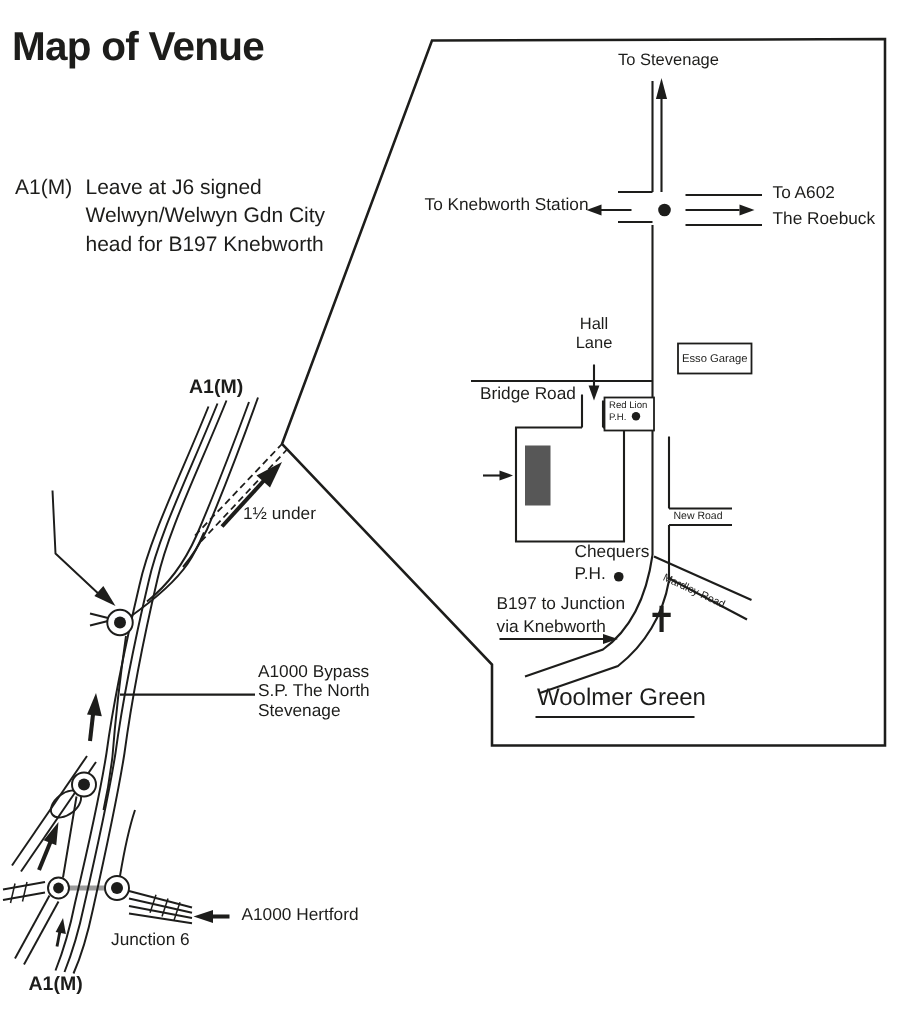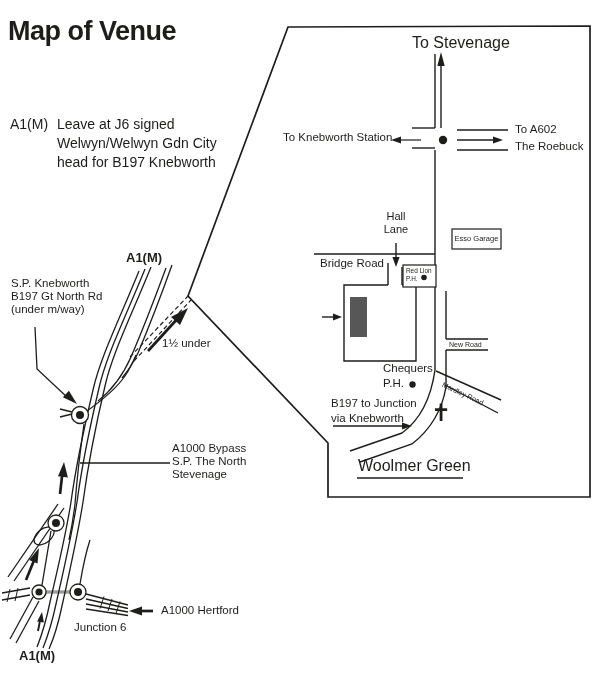--- a/index.html
+++ b/index.html
@@ -3,21 +3,21 @@
 <meta charset="utf-8">
 <style>
   :root { --ink:#1d1d1b; --bg:#ffffff; --building:#575757; --underpass:#9b9b9b; }
   * { margin:0; padding:0; box-sizing:border-box; }
   body { background:#fff; font-family:"Liberation Sans", sans-serif; }
   .stage { position:relative; width:600px; height:679px; background:var(--bg); overflow:hidden; color:var(--ink);padding-left:33px; }
   .stage svg { position:absolute; left:0; top:0; }
   .lbl { position:absolute; white-space:nowrap; color:var(--ink); line-height:1.15; }
   .title { font-size:27px; font-weight:bold; letter-spacing:-0.5px; }
   .f14 { font-size:14px; }
-  .f13 { font-size:16px; }
+  .f13 { font-size:11px; }
   .f13b { font-size:13px; font-weight:bold; }
   .f115 { font-size:11.5px; }
   .f11 { font-size:11px; }
   .f75 { font-size:7.5px; }
   .f7 { font-size:7px; }
   .f64 { font-size:6.4px; line-height:1.3; }
   .woolmer { font-size:16px; }
   .center { text-align:center; }
   .esso-box { display:flex; align-items:center; justify-content:center;text-align:center; }
   .mardley { transform:rotate(25deg); transform-origin:left top; font-size:7.2px; }
@@ -193,25 +193,20 @@
   <div class="lbl f115" style="left:331px; top:412px;">via Knebworth</div>
 
   <div class="lbl mardley" style="left:444px; top:381px;">Mardley Road</div>
 
   <div class="lbl church" style="left:431px; top:400px;">✝</div>
 
   <div class="lbl woolmer" style="left:358px; top:457px;">Woolmer Green</div>
 
   <div class="lbl f13b" style="left:126px; top:251px;">A1(M)</div>
 
-  <div class="lbl f115" style="left:11px; top:277px;">
-    <div>S.P. Knebworth</div>
-    <div>B197 Gt North Rd</div>
-    <div>(under m/way)</div>
-  </div>
 
   <div class="lbl f115" style="left:162px; top:337px;">1½ under</div>
 
   <div class="lbl f115" style="left:172px; top:442px;">
     <div>A1000 Bypass</div>
     <div>S.P. The North</div>
     <div>Stevenage</div>
   </div>
 
   <div class="lbl f115" style="left:161px; top:604px;">A1000 Hertford</div>

